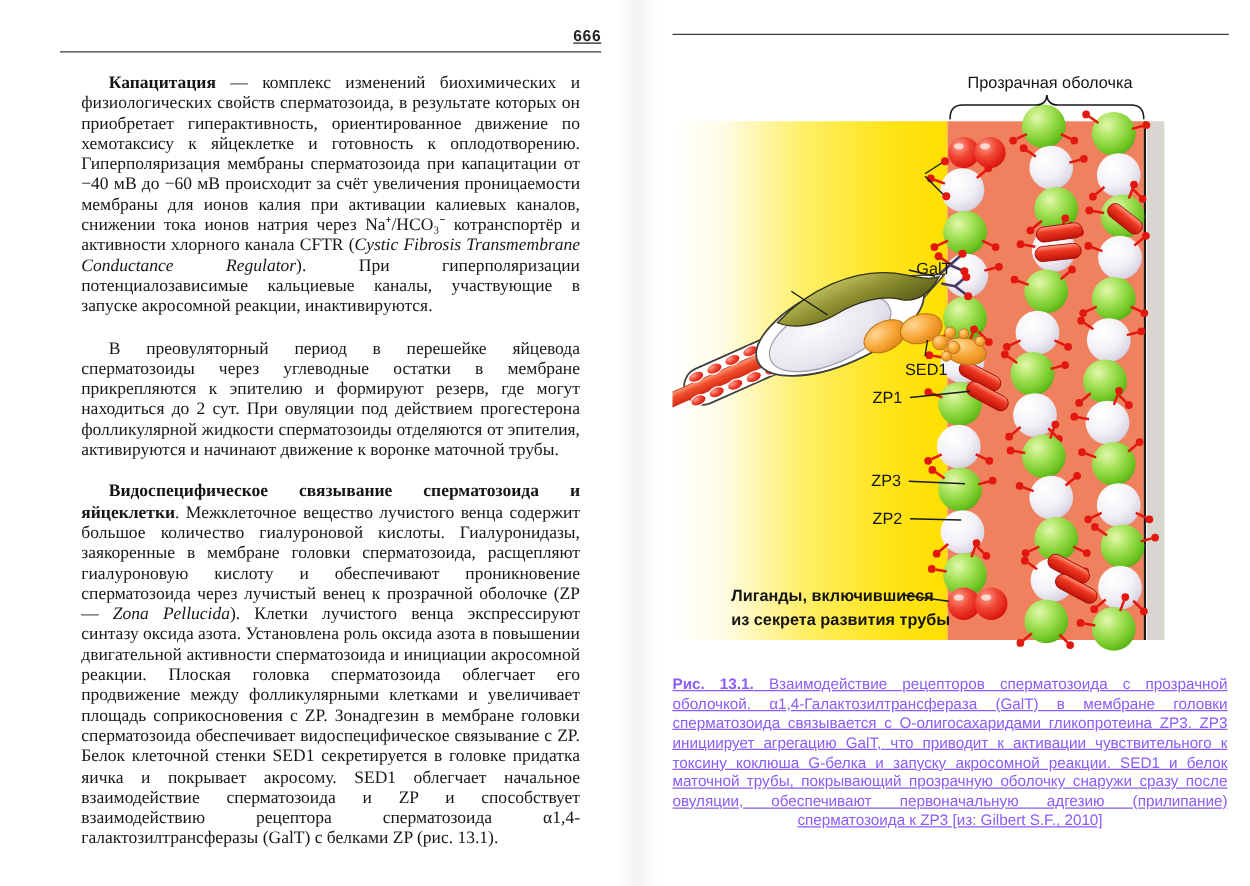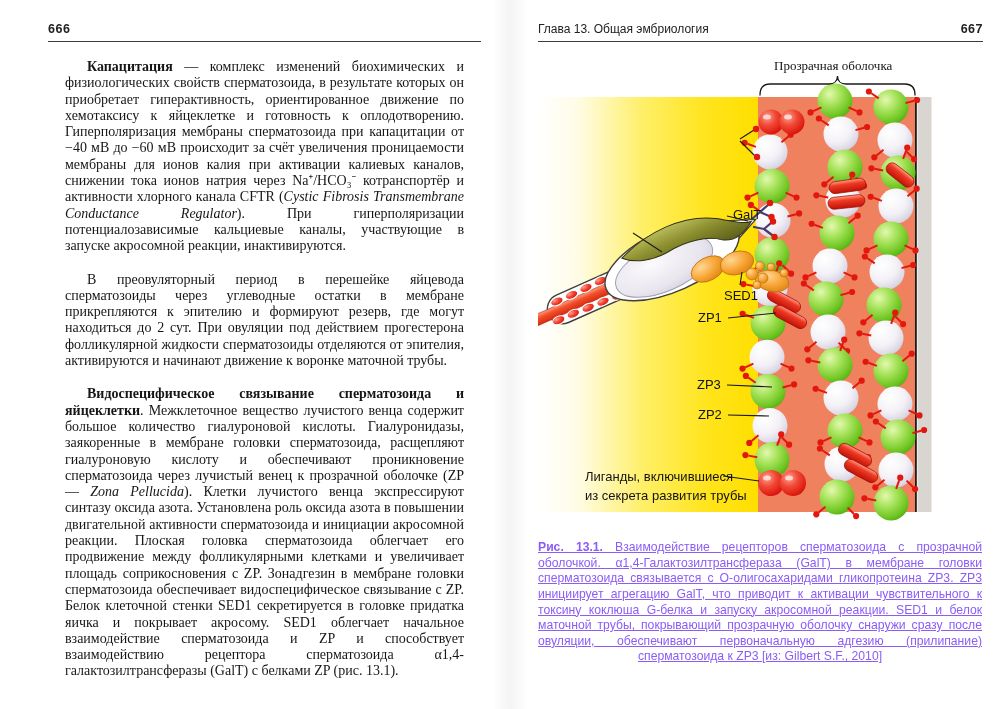--- a/index.html
+++ b/index.html
@@ -10,43 +10,43 @@
     color:#1a1a1a;
     -webkit-font-smoothing:antialiased;
   }
   .gutter{
     position:absolute;left:492px;top:0;width:36px;height:709px;
     background:linear-gradient(90deg,rgba(0,0,0,0) 0%,rgba(0,0,0,0.045) 50%,rgba(0,0,0,0) 100%);
   }
   .page{position:absolute;top:22px;}
   .page-left{left:48px;width:433px;}
   .page-right{left:538px;width:445px;height:680px;}
-  .hdr{display:flex;justify-content:space-between;align-items:baseline;
-       font-size:12px;line-height:14px;color:#222;}
+  .hdr{display:flex;justify-content:flex-end;align-items:baseline;
+       font-size:12px;line-height:14px;color:#222;text-decoration:underline;}
   .hdr .pnum{font-weight:700;font-size:12.5px;letter-spacing:0.5px;}
   .hdr-rule{border:none;border-top:1.2px solid #3c3c3c;margin:5px 0 0 0;}
   
   .bodytext{margin-top:7px;font-family:"Liberation Serif",serif;font-size:14px;
             line-height:16.3px;text-align:justify;color:#161616;hyphens:auto;}
   .bodytext p{margin:17px;text-indent:22px;}
   .rb{font-weight:700;}
   .ri{font-style:italic;}
   
   .figure{position:absolute;left:0;top:33px;width:394px;height:467px;}
   .figure svg{position:absolute;left:0;top:0;}
   .fig-label{position:absolute;font-size:13px;line-height:17px;color:#131313;white-space:nowrap;}
-  .lab-zona{left:236px;top:2px;width:156px;white-space:normal;font-family:Liberation Serif, serif;}
+  .lab-zona{left:224px;top:2px;width:156px;text-align:center;white-space:normal;}
   .lab-residues{left:47px;top:58px;}
   .lab-head{left:40px;top:140px;}
   .lab-galt{left:155px;top:151px;margin-left:40px;}
   .lab-sed1{left:186px;top:232px;}
   .lab-zp1{left:160px;top:254px;text-align:right;}
   .lab-zp3{left:159px;top:321px;}
   .lab-zp2{left:160px;top:351px;}
-  .lab-ligands{left:47px;top:412px;line-height:19px;}
+  .lab-ligands{left:47px;top:412px;line-height:19px;font-weight:bold;}
   
   .caption{position:absolute;left:0;top:506px;width:444px;
            font-size:12.2px;line-height:15.6px;text-align:justify;text-align-last:center;
            color:#8b5cf6;text-decoration:underline;}
 </style>
 </head>
 <body>
 
 <div class="gutter"></div>
 
@@ -56,24 +56,20 @@
   </div>
   <hr class="hdr-rule">
   <div class="bodytext">
     <p><span class="rb">Капацитация</span><span> — комплекс изменений биохимических и физиологических свойств сперматозоида, в результате которых он приобретает гиперактивность, ориентированное движение по хемотаксису к яйцеклетке и готовность к оплодотворению. Гиперполяризация мембраны сперматозоида при капацитации от −40 мВ до −60 мВ происходит за счёт увеличения проницаемости мембраны для ионов калия при активации калиевых каналов, снижении тока ионов натрия через Na⁺/HCO₃⁻ котранспортёр и активности хлорного канала CFTR (</span><span class="ri">Cystic Fibrosis Transmembrane Conductance Regulator</span><span>). При гиперполяризации потенциалозависимые кальциевые каналы, участвующие в запуске акросомной реакции, инактивируются.</span></p>
     <p><span>В преовуляторный период в перешейке яйцевода сперматозоиды через углеводные остатки в мембране прикрепляются к эпителию и формируют резерв, где могут находиться до 2 сут. При овуляции под действием прогестерона фолликулярной жидкости сперматозоиды отделяются от эпителия, активируются и начинают движение к воронке маточной трубы.</span></p>
     <p><span class="rb">Видоспецифическое связывание сперматозоида и яйцеклетки</span><span>. Межклеточное вещество лучистого венца содержит большое количество гиалуроновой кислоты. Гиалуронидазы, заякоренные в мембране головки сперматозоида, расщепляют гиалуроновую кислоту и обеспечивают проникновение сперматозоида через лучистый венец к прозрачной оболочке (ZP — </span><span class="ri">Zona Pellucida</span><span>). Клетки лучистого венца экспрессируют синтазу оксида азота. Установлена роль оксида азота в повышении двигательной активности сперматозоида и инициации акросомной реакции. Плоская головка сперматозоида облегчает его продвижение между фолликулярными клетками и увеличивает площадь соприкосновения с ZP. Зонадгезин в мембране головки сперматозоида обеспечивает видоспецифическое связывание с ZP. Белок клеточной стенки SED1 секретируется в головке придатка яичка и покрывает акросому. SED1 облегчает начальное взаимодействие сперматозоида и ZP и способствует взаимодействию рецептора сперматозоида α1,4-галактозилтрансферазы (GalT) с белками ZP (рис. 13.1).</span></p>
   </div>
 </div>
 
 <div class="page page-right">
-  <div class="hdr">
-    <span>Глава 13. Общая эмбриология</span>
-    <span class="pnum">667</span>
-  </div>
   <hr class="hdr-rule">
 
   <div class="figure">
     <svg id="fig-svg" width="394" height="467" viewBox="0 0 394 467">
       <defs>
         <linearGradient id="bgYellow" x1="0" y1="0" x2="1" y2="0">
           <stop offset="0" stop-color="#ffffff"></stop>
           <stop offset="0.18" stop-color="#fffce6"></stop>
           <stop offset="0.48" stop-color="#ffef66"></stop>
           <stop offset="0.78" stop-color="#ffe41a"></stop>

